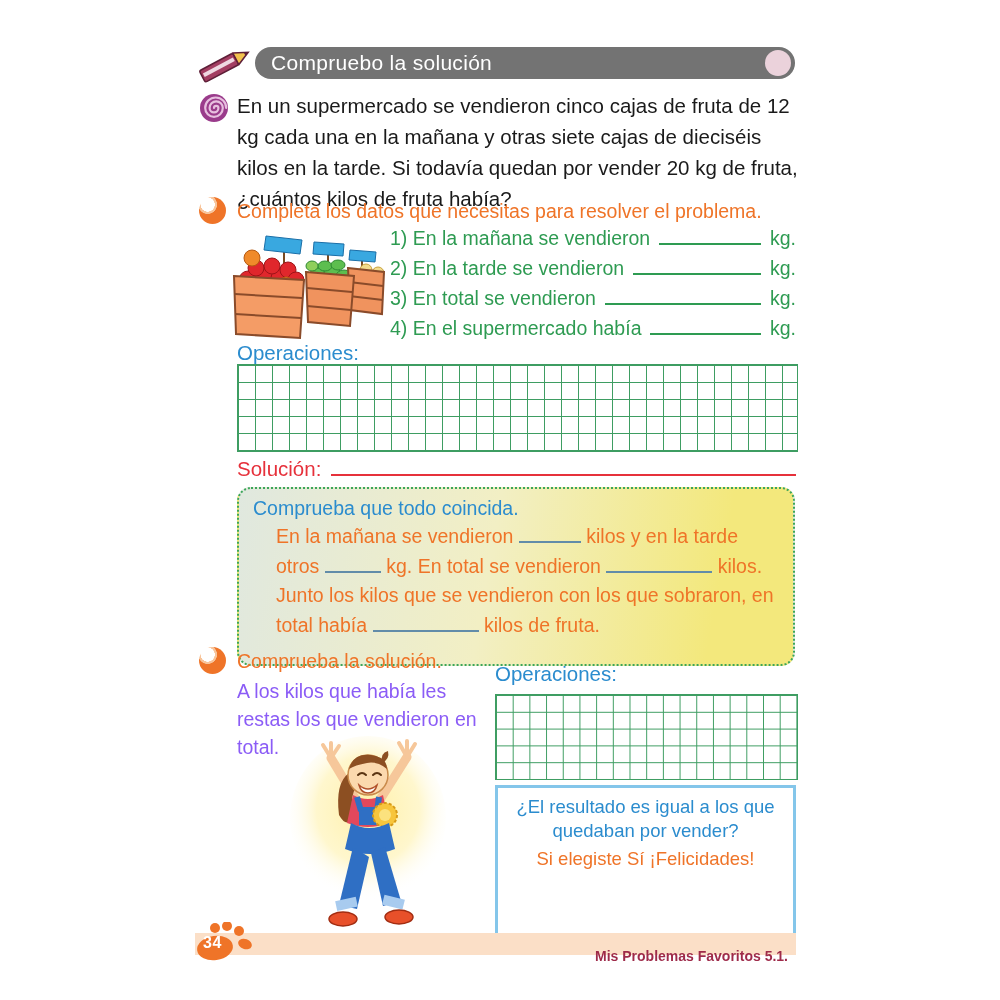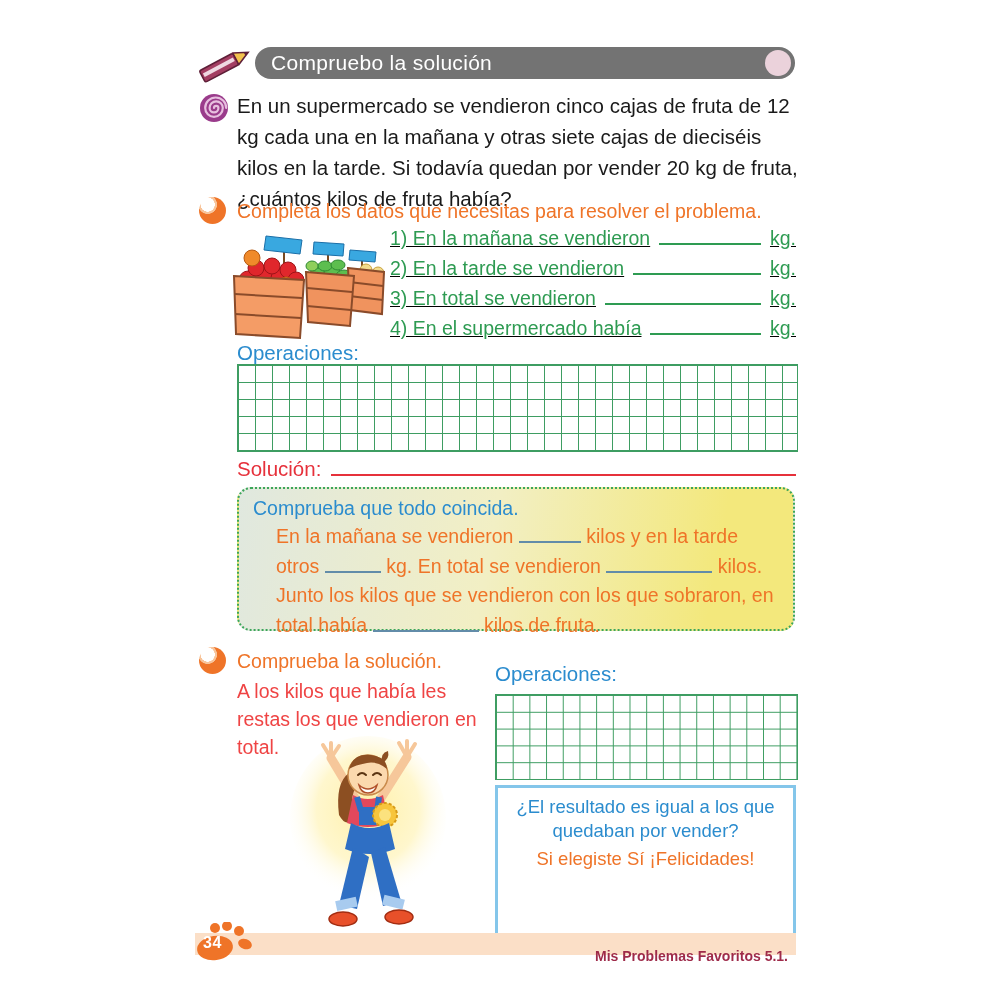--- a/index.html
+++ b/index.html
@@ -22,51 +22,51 @@
   
   .ball{position:absolute;width:27px;height:27px;border-radius:50%;
         background:radial-gradient(circle at 32% 28%, #ffffff 0 26%, #f8c49a 27% 34%, #EF7428 36%);}
   .ball:after{content:"";position:absolute;left:2px;top:2px;width:13px;height:9px;
         border-radius:50% 50% 0 0;background:rgba(255,255,255,.85);transform:rotate(-18deg);}
 
   .s1-lead{position:absolute;left:237px;top:200px;width:560px;color:#EF7428;font-size:19.5px;}
 
   
   .fruit{position:absolute;left:222px;top:228px;width:166px;height:112px;}
-  .datalist{position:absolute;left:390px;top:227px;width:406px;text-decoration:underline;}
+  .datalist{position:absolute;left:390px;top:227px;width:406px;}
   .datarow{display:flex;align-items:baseline;height:30px;color:#2E9B52;font-size:19.5px;}
   .datarow .lbl{white-space:nowrap;}
   .datarow .blank{flex:1;border-bottom:2px solid #2E9B52;margin:0 9px 3px 9px;min-width:40px;}
   .datarow .unit{white-space:nowrap;}
 
   
   .ops-label{position:absolute;color:#2B8CCE;font-size:20.5px;}
   .grid{position:absolute;border:1px solid #3E9D62;
         background-image:linear-gradient(to right,#3E9D62 1px,transparent 1px),
                          linear-gradient(to bottom,#3E9D62 1px,transparent 1px);}
   .grid1{left:237px;top:364px;width:559px;height:86px;background-size:17px 17px;}
   .grid2{left:495px;top:694px;width:301px;height:84px;background-size:16.7px 16.8px;}
 
   
   .solution{position:absolute;left:237px;top:457px;width:559px;display:flex;align-items:baseline;}
   .solution .lbl{color:#E6313B;font-size:20.5px;white-space:nowrap;}
   .solution .line{flex:1;border-bottom:2px solid #E6313B;margin:0 0 2px 10px;}
 
   
-  .ybox{position:absolute;left:237px;top:487px;width:558px;height:144px;box-sizing:border-box;
+  .ybox{position:absolute;left:237px;top:487px;width:558px;height:179px;box-sizing:border-box;
         border:2px dotted #3CA65A;border-radius:14px;padding:8px 14px;
         background:linear-gradient(100deg,#E0E8DF 0%,#F2EFC4 45%,#F3E87C 85%);}
   .ybox-title{color:#2B8CCE;font-size:19.5px;margin-bottom:2px;}
   .ybox-text{color:#EF7428;font-size:19.5px;line-height:29.5px;margin-left:23px;}
   .yblank{display:inline-block;border-bottom:2px solid #628CA9;height:14px;}
   .yb1{width:62px;} .yb2{width:56px;} .yb3{width:106px;} .yb4{width:106px;}
 
   
   .s2-title{position:absolute;left:237px;top:650px;color:#EF7428;font-size:19.5px;}
-  .s2-hint{position:absolute;left:237px;top:677px;width:255px;color:#ef4444;
+  .s2-hint{position:absolute;left:237px;top:677px;width:255px;color:#8b5cf6;
            font-size:19.5px;line-height:28px;}
 
   
   .girl{position:absolute;left:283px;top:733px;width:175px;height:200px;}
 
   
   .quiz{position:absolute;left:495px;top:785px;width:301px;height:157px;box-sizing:border-box;
         border:3px solid #84C6EA;background:#ffffff;text-align:center;padding-top:7px;}
   .quiz-q{color:#2B8CCE;font-size:18.5px;line-height:24px;}
   .quiz-row{display:flex;justify-content:center;align-items:center;gap:10px;margin-top:3px;}

